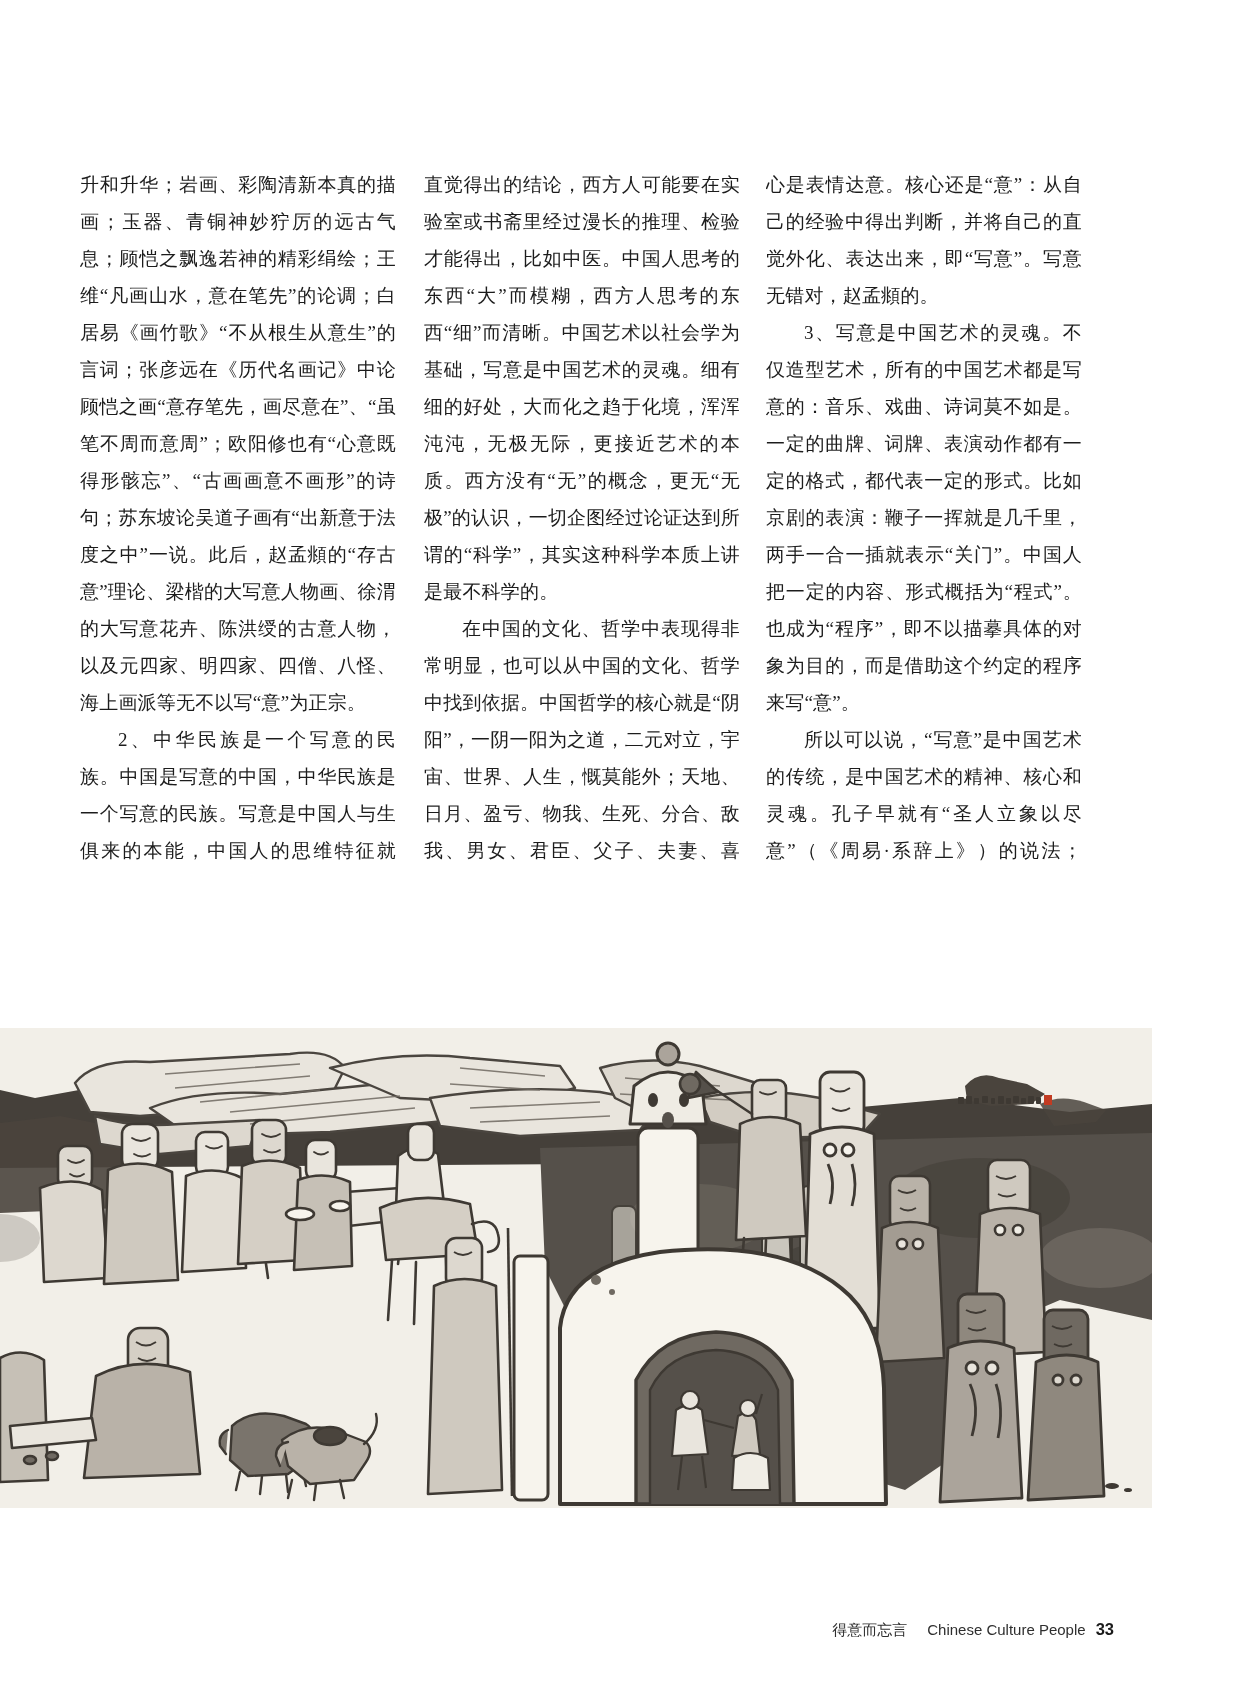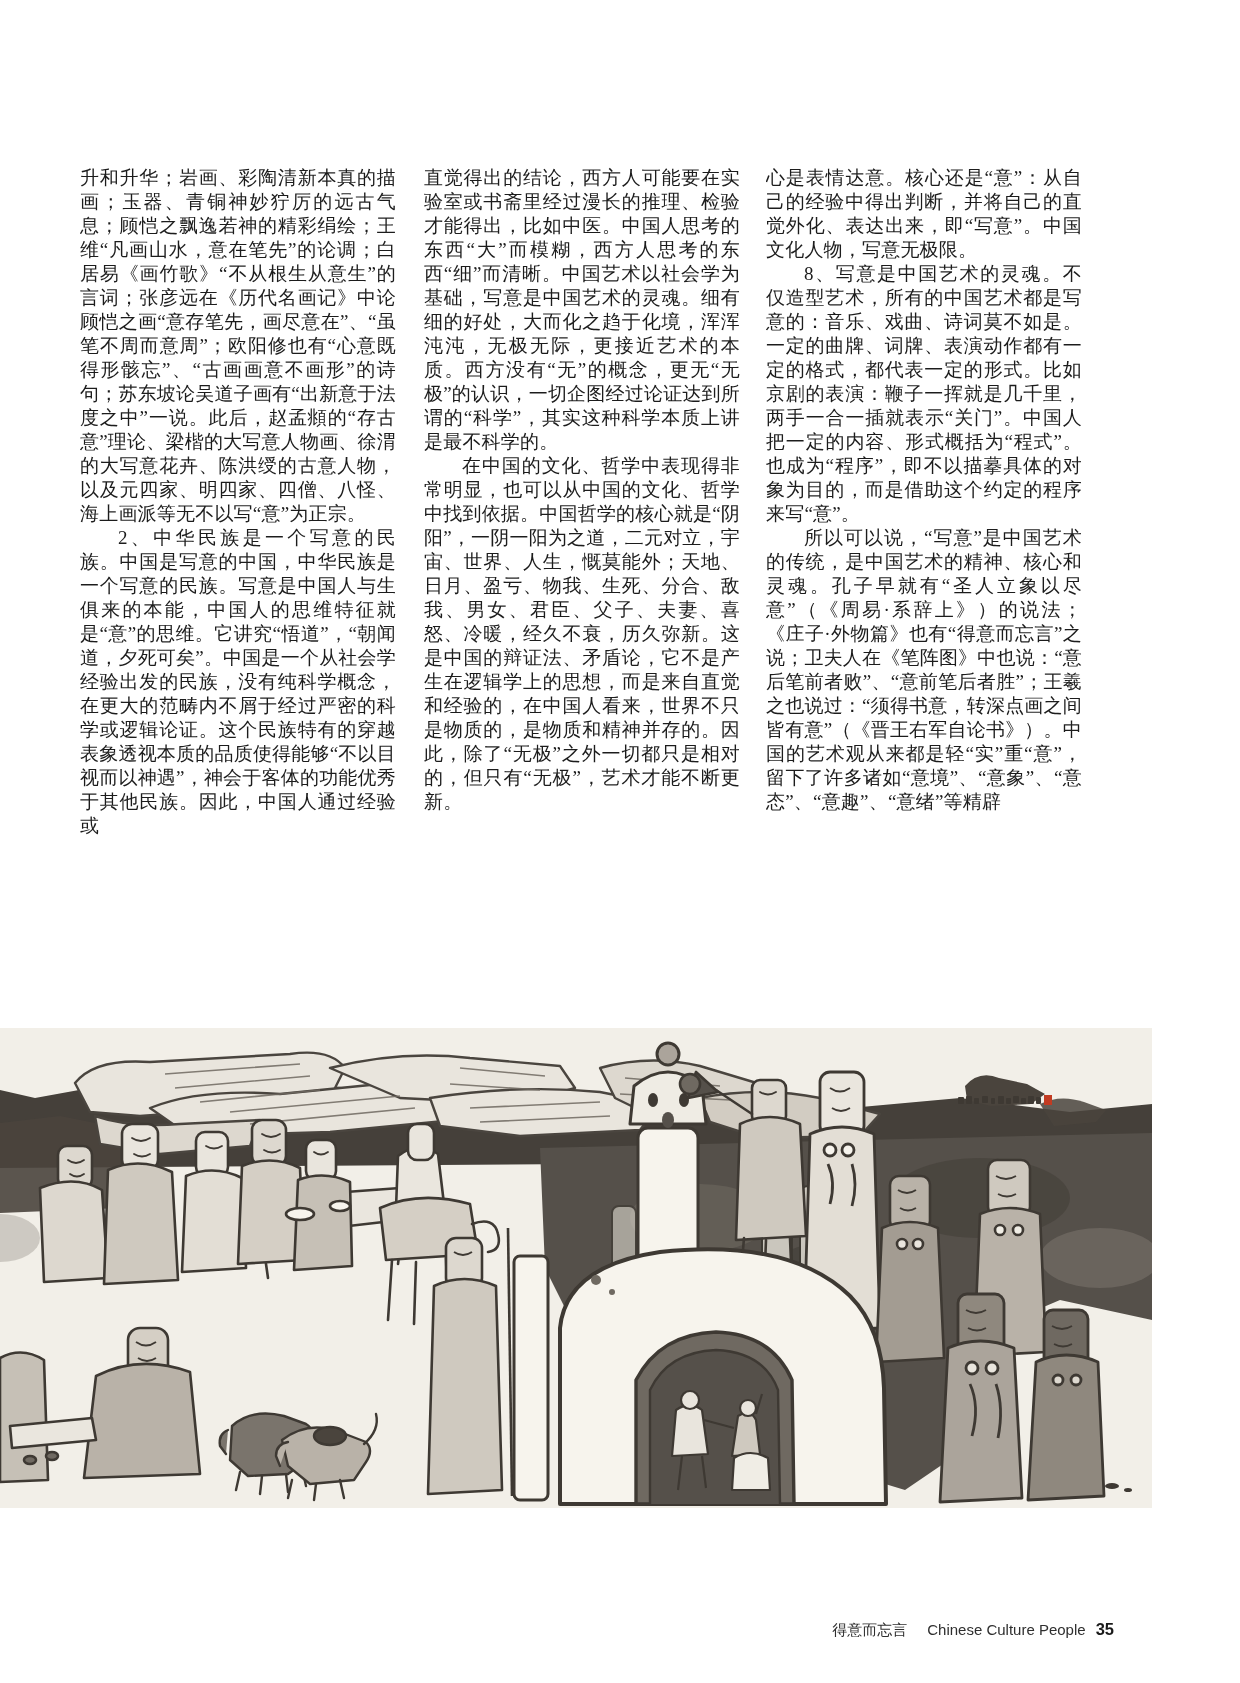--- a/index.html
+++ b/index.html
@@ -11,21 +11,21 @@
     font-family:"Liberation Serif","DejaVu Serif",serif;
     color:#1c1c1c;
   }
   .text-col{
     position:absolute;
     top:166px;
     width:316px;
     height:706px;
     overflow:hidden;
     font-size:19px;
-    line-height:24px;
+    line-height:37px;
     text-align:justify;
     letter-spacing:0.2px;
   }
   .text-col p{margin:0;text-indent:0;}
   .text-col p.indent{text-indent:2em;}
   #col1{left:80px;}
   #col2{left:424px;}
   #col3{left:766px;}
   .painting-wrap{
     position:absolute;
@@ -58,22 +58,22 @@
   <p class="indent">2、中华民族是一个写意的民族。中国是写意的中国，中华民族是一个写意的民族。写意是中国人与生俱来的本能，中国人的思维特征就是“意”的思维。它讲究“悟道”，“朝闻道，夕死可矣”。中国是一个从社会学经验出发的民族，没有纯科学概念，在更大的范畴内不屑于经过严密的科学或逻辑论证。这个民族特有的穿越表象透视本质的品质使得能够“不以目视而以神遇”，神会于客体的功能优秀于其他民族。因此，中国人通过经验或</p>
 </div>
 
 <div class="text-col" id="col2">
   <p>直觉得出的结论，西方人可能要在实验室或书斋里经过漫长的推理、检验才能得出，比如中医。中国人思考的东西“大”而模糊，西方人思考的东西“细”而清晰。中国艺术以社会学为基础，写意是中国艺术的灵魂。细有细的好处，大而化之趋于化境，浑浑沌沌，无极无际，更接近艺术的本质。西方没有“无”的概念，更无“无极”的认识，一切企图经过论证达到所谓的“科学”，其实这种科学本质上讲是最不科学的。</p>
   <p class="indent">在中国的文化、哲学中表现得非常明显，也可以从中国的文化、哲学中找到依据。中国哲学的核心就是“阴阳”，一阴一阳为之道，二元对立，宇宙、世界、人生，慨莫能外；天地、日月、盈亏、物我、生死、分合、敌我、男女、君臣、父子、夫妻、喜怒、冷暖，经久不衰，历久弥新。这是中国的辩证法、矛盾论，它不是产生在逻辑学上的思想，而是来自直觉和经验的，在中国人看来，世界不只是物质的，是物质和精神并存的。因此，除了“无极”之外一切都只是相对的，但只有“无极”，艺术才能不断更新。</p>
 
 </div>
 
 <div class="text-col" id="col3">
-  <p>心是表情达意。核心还是“意”：从自己的经验中得出判断，并将自己的直觉外化、表达出来，即“写意”。中国文化人物，写意无极限。</p>
-  <p class="indent">8、写意是中国艺术的灵魂。不仅造型艺术，所有的中国艺术都是写意的：音乐、戏曲、诗词莫不如是。一定的曲牌、词牌、表演动作都有一定的格式，都代表一定的形式。比如京剧的表演：鞭子一挥就是几千里，两手一合一插就表示“关门”。中国人把一定的内容、形式概括为“程式”。也成为“程序”，即不以描摹具体的对象为目的，而是借助这个约定的程序来写“意”。</p>
+  <p>心是表情达意。核心还是“意”：从自己的经验中得出判断，并将自己的直觉外化、表达出来，即“写意”。写意无错对，赵孟頫的。</p>
+  <p class="indent">3、写意是中国艺术的灵魂。不仅造型艺术，所有的中国艺术都是写意的：音乐、戏曲、诗词莫不如是。一定的曲牌、词牌、表演动作都有一定的格式，都代表一定的形式。比如京剧的表演：鞭子一挥就是几千里，两手一合一插就表示“关门”。中国人把一定的内容、形式概括为“程式”。也成为“程序”，即不以描摹具体的对象为目的，而是借助这个约定的程序来写“意”。</p>
   <p class="indent">所以可以说，“写意”是中国艺术的传统，是中国艺术的精神、核心和灵魂。孔子早就有“圣人立象以尽意”（《周易·系辞上》）的说法；《庄子·外物篇》也有“得意而忘言”之说；卫夫人在《笔阵图》中也说：“意后笔前者败”、“意前笔后者胜”；王羲之也说过：“须得书意，转深点画之间皆有意”（《晋王右军自论书》）。中国的艺术观从来都是轻“实”重“意”，留下了许多诸如“意境”、“意象”、“意态”、“意趣”、“意绪”等精辟</p>
 </div>
 
 <div class="painting-wrap">
 <svg width="1152" height="480" viewBox="0 0 1152 480" xmlns="http://www.w3.org/2000/svg">
 
   <rect x="0" y="0" width="1152" height="480" fill="#f2efe8"></rect>
 
   <g>
     <path d="M0,62 L35,70 90,60 200,72 330,58 470,70 600,78 720,66 850,80 960,70 1070,84 1152,76 L1152,132 L0,140 Z" fill="#45403a"></path>
@@ -278,14 +278,14 @@
   </g>
 
   <g fill="#3e3933">
     <ellipse cx="1112" cy="458" rx="7" ry="3"></ellipse>
     <ellipse cx="1128" cy="462" rx="4" ry="2"></ellipse>
   </g>
 </svg>
 </div>
 
 <div class="footer">
-  <span>得意而忘言</span><span class="en">Chinese Culture People</span><span class="pagenum">35</span>
+  <span>得意而忘言</span><span class="en">Chinese Culture People</span><span class="pagenum">33</span>
 </div>
 
 </body></html>

